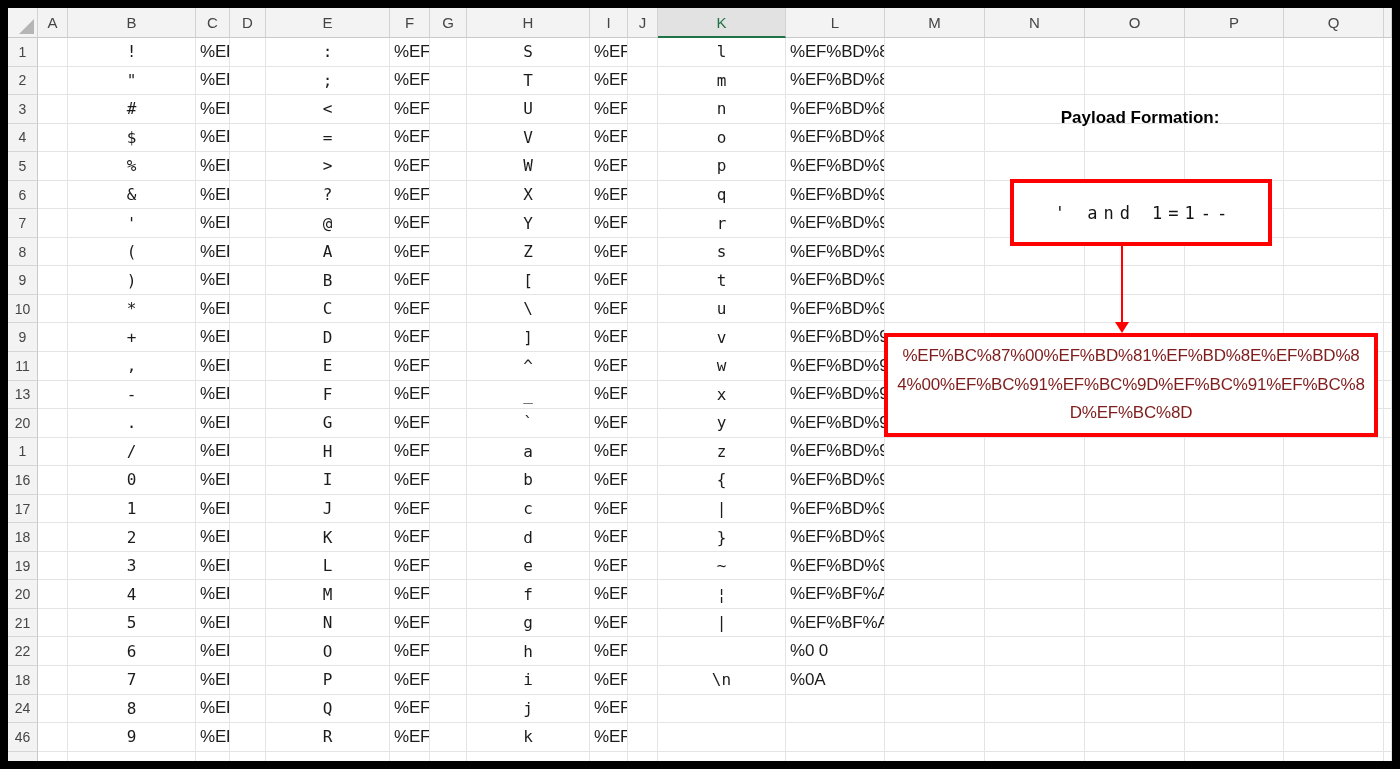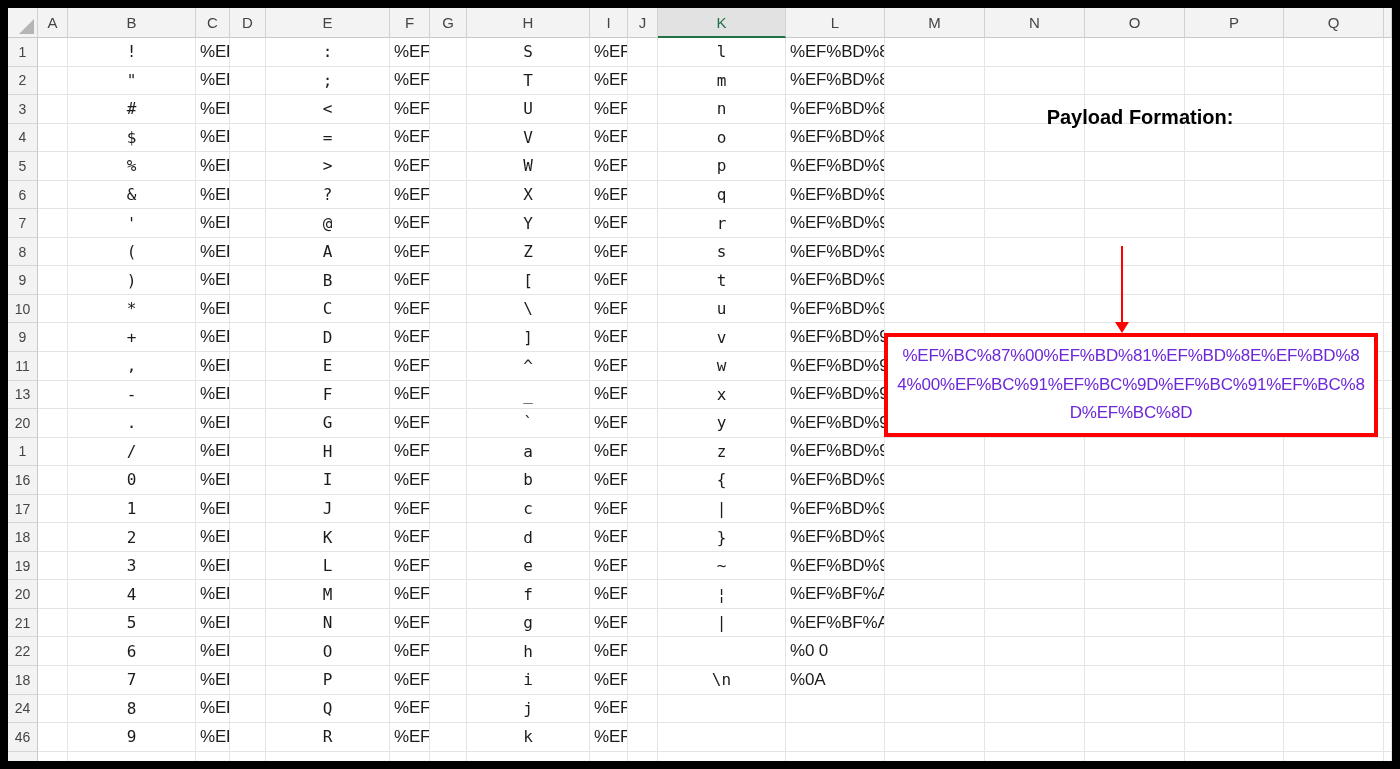--- a/index.html
+++ b/index.html
@@ -69,37 +69,37 @@
   }
   .cell.enc{
     justify-content:flex-start;
     padding-left:4px;
     font-size:17px;
     letter-spacing:-0.2px;
   }
   
   .anno-title{
     position:absolute;left:932px;top:100px;width:400px;
-    text-align:center;font-weight:700;font-size:20px;color:#000;
+    text-align:center;font-weight:700;font-size:17px;color:#000;
     line-height:19px;
   }
   .redbox{
     position:absolute;box-sizing:border-box;
     border:4px solid #ff0000;background:#fff;
     display:flex;align-items:center;justify-content:center;
   }
   #box-plain{left:1002px;top:171px;width:262px;height:67px;}
   #box-plain .txt{
     font-family:"DejaVu Sans Mono", monospace;
     font-size:17px;letter-spacing:6px;color:#141414;
     padding-left:6px;
   }
   #box-encoded{left:876px;top:325px;width:494px;height:104px;}
   #box-encoded .txt{
-    font-size:17px;line-height:28.5px;color:#6d28d9;
+    font-size:17px;line-height:28.5px;color:#7f1d1d;
     text-align:center;word-break:break-all;
     padding:0 3px;letter-spacing:-0.2px;
   }
   .arrow-line{
     position:absolute;left:1113px;top:238px;width:2px;height:76px;
     background:#ff0000;
   }
   .arrow-head{
     position:absolute;left:1107px;top:314px;width:0;height:0;
     border-left:7px solid transparent;
@@ -624,20 +624,23 @@
       <div class="cell"></div>
       <div class="cell"></div>
       <div class="cell"></div>
       <div class="cell"></div>
       <div class="cell"></div>
       <div class="cell"></div>
     </div>
 
   <div class="anno-title">Payload Formation:</div>
 
+  <div class="redbox" id="box-plain">
+    <span class="txt">' and 1=1--</span>
+  </div>
 
   <div class="arrow-line"></div>
   <div class="arrow-head"></div>
 
   <div class="redbox" id="box-encoded">
     <span class="txt">%EF%BC%87%00%EF%BD%81%EF%BD%8E%EF%BD%84%00%EF%BC%91%EF%BC%9D%EF%BC%91%EF%BC%8D%EF%BC%8D</span>
   </div>
 </div>
 
 </body></html>

